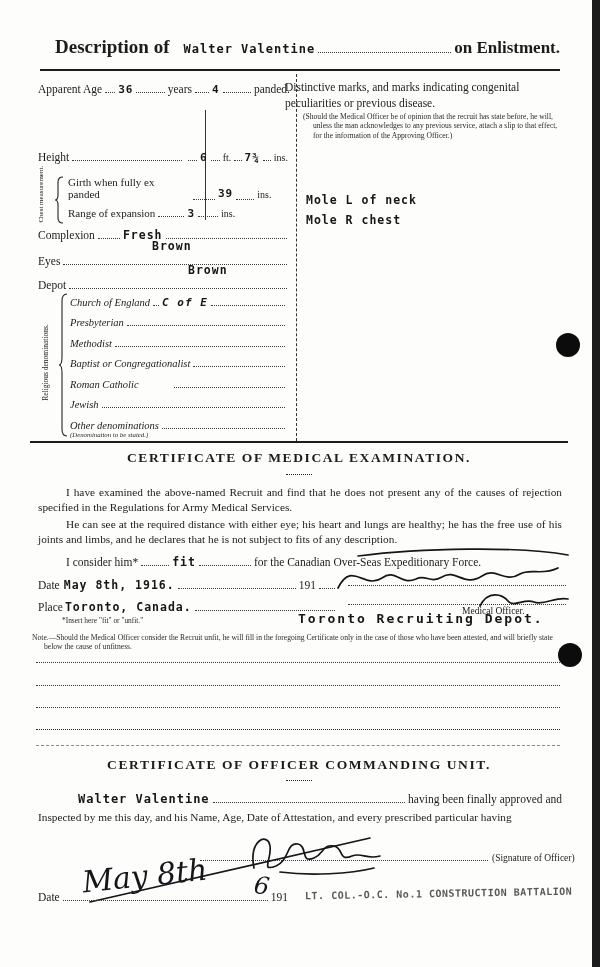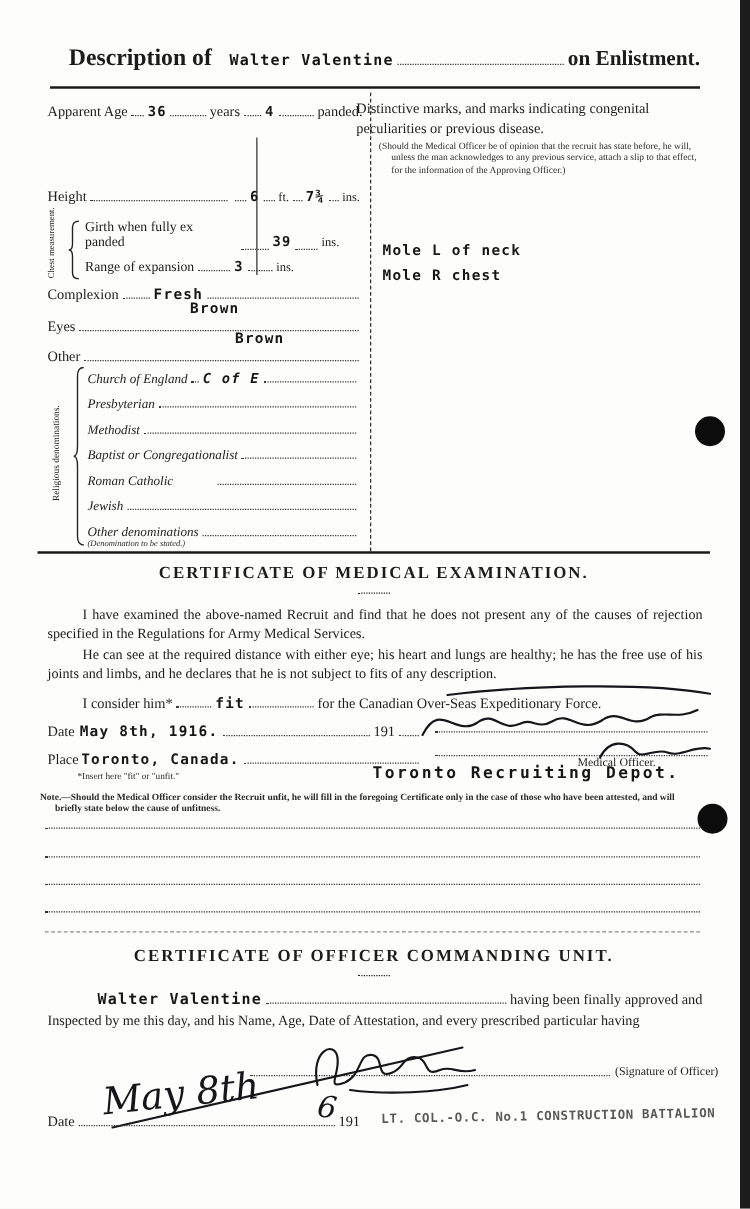--- a/index.html
+++ b/index.html
@@ -101,21 +101,21 @@
   </div>
 
   <div class="abs typed" style="left:152px; top:239px; font-size:11.5px;">Brown</div>
   <div class="abs row" style="left:38px; top:252px; width:252px;">
     <span class="lbl">Eyes</span>
     <span class="dots"></span>
   </div>
 
   <div class="abs typed" style="left:188px; top:263px; font-size:11.5px;">Brown</div>
   <div class="abs row" style="left:38px; top:276px; width:252px;">
-    <span class="lbl">Other</span>
+    <span class="lbl">Depot</span>
     <span class="dots"></span>
   </div>
 
   <div class="abs vlabel" style="left:-20px; top:358px; width:130px; font-size:7.5px;">Religious denominations.</div>
   <svg class="abs brace" style="left:58px; top:293px;" width="10" height="144" viewBox="0 0 10 144">
     <path d="M9,1 Q4,1 4,8 L4,64 Q4,72 1,72 Q4,72 4,80 L4,136 Q4,143 9,143"></path>
   </svg>
   <div class="abs" style="left:70px; top:293px; width:218px;font-style:italic;">
     <div class="row" style="height:20.5px;">
       <span class="lbl" style="font-size:10.5px;">Church of England</span>
@@ -188,21 +188,21 @@
   <div class="abs" style="left:348px; top:604px; width:218px; border-bottom:1.4px dotted #3a3a3a;"></div>
   <svg class="abs sig" style="left:330px; top:546px;" width="245" height="70" viewBox="0 0 245 70">
     <path d="M28,10 C90,2 190,0 238,9"></path>
     <path d="M8,42 C22,14 34,44 52,32 C66,22 70,40 86,33 C96,28 100,38 112,31 C126,22 134,42 152,30 C166,20 174,38 190,28 C200,22 212,30 228,22"></path>
     <path d="M150,60 C158,44 172,48 178,55 C184,62 194,52 204,56 C214,60 226,50 238,53"></path>
   </svg>
   <div class="abs serif" style="left:462px; top:606px; font-size:9.5px;">Medical Officer.</div>
   <div class="abs typed" style="left:298px; top:611px; font-size:13px; letter-spacing:2px;">Toronto Recruiting Depot.</div>
 
   <div class="abs small" style="left:62px; top:616px; font-size:7.4px;">*Insert here "fit" or "unfit."</div>
-  <div class="abs small" style="left:32px; top:633px; width:530px; padding-left:12px; text-indent:-12px;font-weight:bold;">Note.—Should the Medical Officer consider the Recruit unfit, he will fill in the foregoing Certificate only in the case of those who have been attested, and will briefly state below the cause of unfitness.</div>
+  <div class="abs small" style="left:32px; top:633px; width:530px; padding-left:12px; text-indent:-12px;">Note.—Should the Medical Officer consider the Recruit unfit, he will fill in the foregoing Certificate only in the case of those who have been attested, and will briefly state below the cause of unfitness.</div>
 
   <div class="abs" style="left:36px; top:662px; width:524px; border-bottom:1.6px dotted #3a3a3a;"></div>
   <div class="abs" style="left:36px; top:685px; width:524px; border-bottom:1.6px dotted #3a3a3a;"></div>
   <div class="abs" style="left:36px; top:707px; width:524px; border-bottom:1.6px dotted #3a3a3a;"></div>
   <div class="abs" style="left:36px; top:729px; width:524px; border-bottom:1.8px dotted #2a2a2a;"></div>
   <div class="abs" style="left:36px; top:745px; width:524px; border-bottom:1.4px dashed #8a8a8a;"></div>
 
   <div class="abs heading" style="left:0; top:757px; width:598px;">CERTIFICATE OF OFFICER COMMANDING UNIT.</div>
   <div class="abs" style="left:286px; top:780px; width:26px; border-bottom:1.4px dotted #222;"></div>
 

